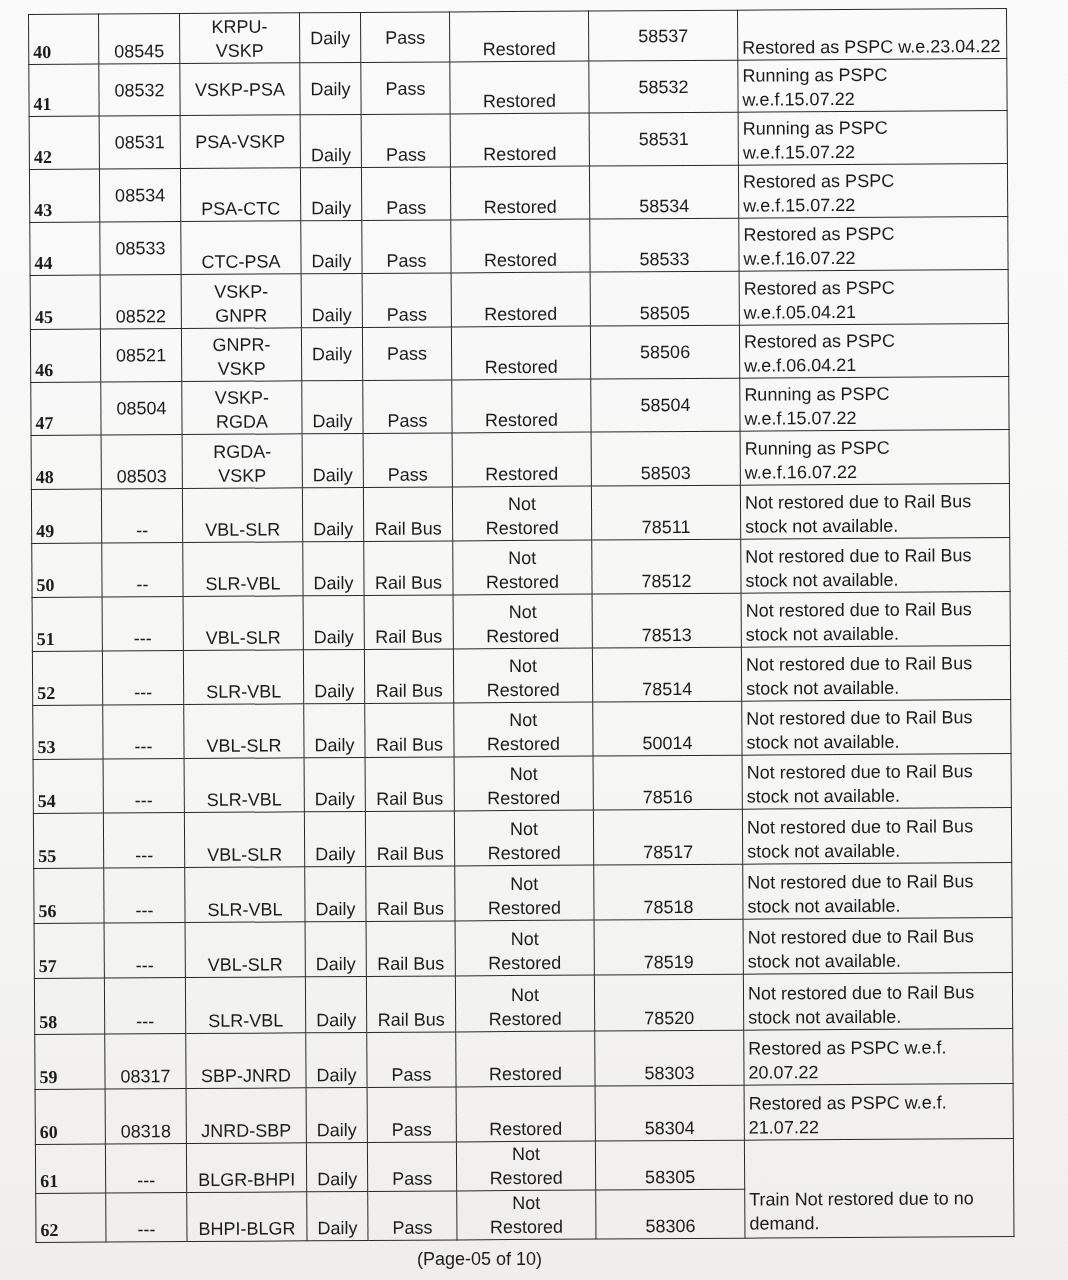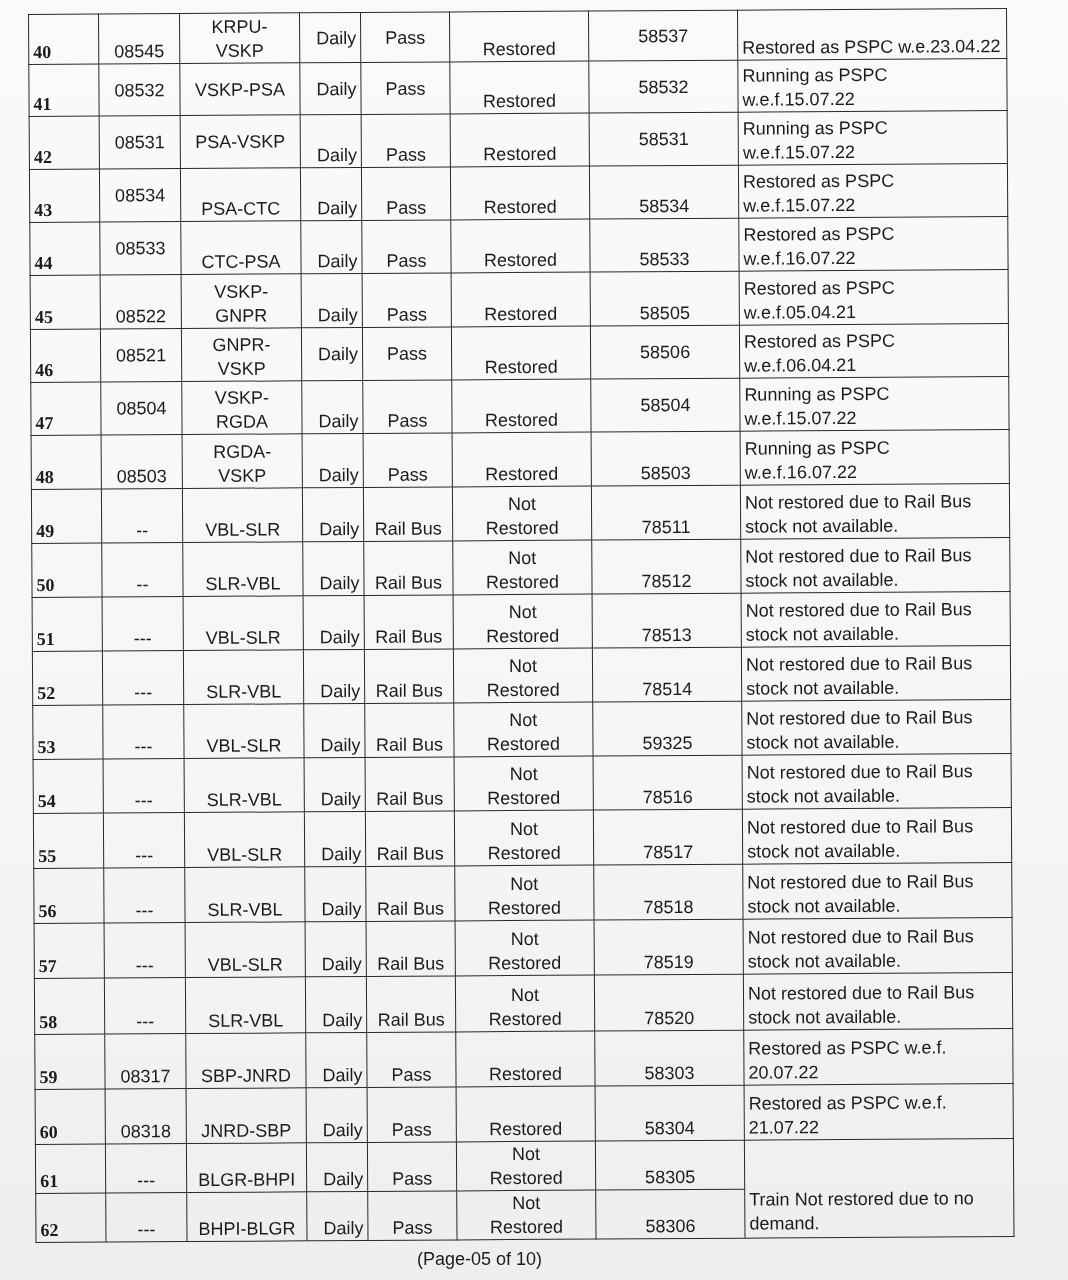--- a/index.html
+++ b/index.html
@@ -8,21 +8,21 @@
   .page{position:absolute;left:0;top:0;width:1068px;height:1280px;
         background:linear-gradient(180deg,#fafafa 0%,#f6f6f5 60%,#efeeec 100%);}
   table.grid{position:absolute;left:28px;top:14px;border-collapse:collapse;table-layout:fixed;
         transform:rotate(-0.35deg);transform-origin:left top;}
   table.grid td{border:1.6px solid #2a2a2a;padding:0 4px;font-size:18px;line-height:24px;
         vertical-align:bottom;height:48px;overflow:hidden;}
   td.sno{font-family:"Liberation Serif","DejaVu Serif",serif;font-weight:bold;font-size:16px;
         vertical-align:top;padding:2px 0 0 26px;width:61px;}
   td.old{width:72px;text-align:center;}
   td.route{width:111px;text-align:center;font-size:16px;line-height:22px;}
-  td.days{width:52px;text-align:right;}
+  td.days{width:52px;text-align:center;}
   td.type{width:80px;text-align:center;}
   td.status{width:130px;text-align:center;vertical-align:middle;font-size:19px;}
   td.newno{width:140px;text-align:center;font-size:17px;}
   td.remarks{width:260px;text-align:left;padding-left:6px;font-size:18px;line-height:26px;}
   td.dash{vertical-align:top;padding-top:6px;line-height:14px;}
   .mid{vertical-align:middle !important;}
   .bot{vertical-align:bottom !important;}
   .footer{position:absolute;left:417px;top:1249px;font-size:18px;color:#1c1c1c;}
 </style>
 </head>
@@ -171,21 +171,21 @@
           <td class="remarks" style="white-space: pre-line;">Not restored due to Rail Bus stock not available.</td>
         </tr>
         <tr style="height: 54px;">
           <td class="sno" style="white-space: pre-line;">53</td>
           <td class="old dash" style="white-space: pre-line;">---</td>
           <td class="route" style="white-space: pre-line;">VBL-SLR</td>
           <td class="days" style="white-space: pre-line;">Daily</td>
           <td class="type" style="white-space: pre-line;">Rail Bus</td>
           <td class="status bot" style="white-space: pre-line;">Not
 Restored</td>
-          <td class="newno" style="white-space: pre-line;">59325</td>
+          <td class="newno" style="white-space: pre-line;">50014</td>
           <td class="remarks" style="white-space: pre-line;">Not restored due to Rail Bus stock not available.</td>
         </tr>
         <tr style="height: 54px;">
           <td class="sno" style="white-space: pre-line;">54</td>
           <td class="old dash" style="white-space: pre-line;">---</td>
           <td class="route" style="white-space: pre-line;">SLR-VBL</td>
           <td class="days" style="white-space: pre-line;">Daily</td>
           <td class="type" style="white-space: pre-line;">Rail Bus</td>
           <td class="status bot" style="white-space: pre-line;">Not
 Restored</td>

